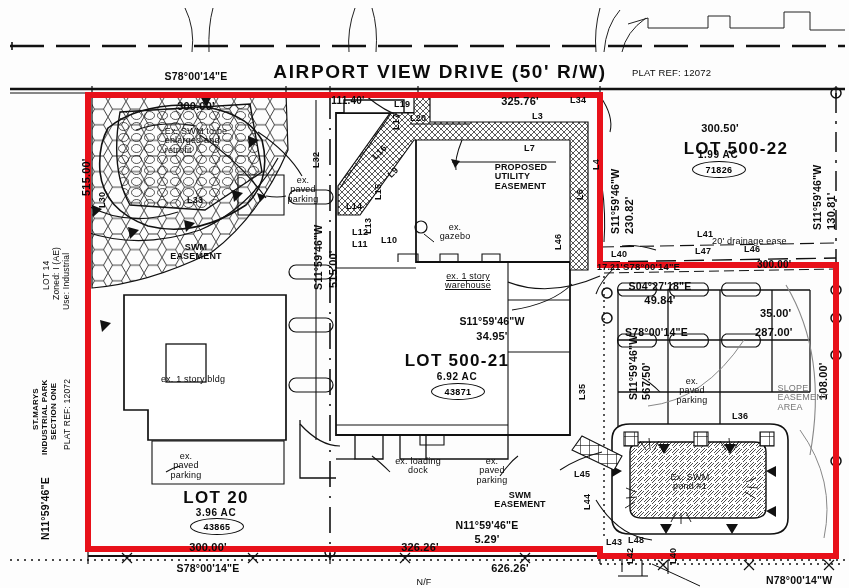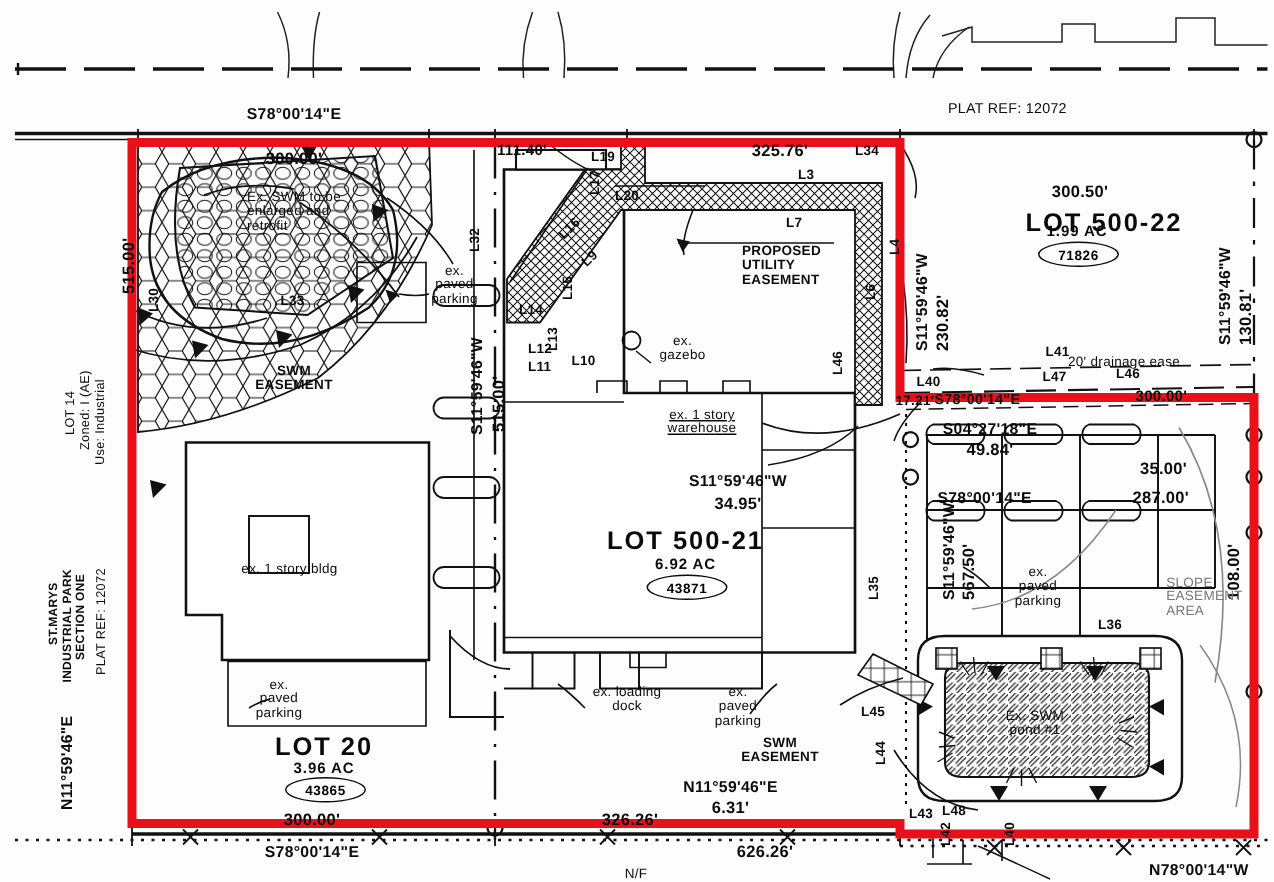--- a/index.html
+++ b/index.html
@@ -257,20 +257,21 @@
     </g>
 
     <g stroke="#111" stroke-width="1.2" fill="none">
       <path d="M92 86 v12 M286 86 v12 M330 86 v12 M418 86 v12 M600 86 v12 M836 86 v12"></path>
       <path d="M88 548 v16 M330 548 v16 M600 548 v16"></path>
     </g>
 
     <path d="M88 95 L600 95 L600 265 L836 265 L836 556 L600 556 L600 549 L88 549 Z" fill="none" stroke="#e8111a" stroke-width="6" stroke-linejoin="miter"></path>
   </svg>
 
+  <div class="lbl street ctr" style="left:440px;top:62px;">AIRPORT VIEW DRIVE (50' R/W)</div>
   <div class="lbl thin" style="left:632px;top:68px;font-size:9.5px;">PLAT REF: 12072</div>
 
   <div class="lbl bearing ctr" style="left:196px;top:71px;">S78°00'14"E</div>
   <div class="lbl dist ctr" style="left:196px;top:101px;">300.00'</div>
   <div class="lbl dist ctr" style="left:348px;top:96px;font-size:10px;text-align:center;">111.40'</div>
   <div class="lbl dist ctr" style="left:520px;top:96px;">325.76'</div>
   <div class="lbl dist ctr" style="left:720px;top:95px;margin-top:28px;">300.50'</div>
 
   <div class="lbl lotname ctr" style="left:718px;top:140px;padding-left:36px;">LOT 500-22</div>
   <div class="lbl lotac ctr" style="left:718px;top:150px;">1.99 AC</div>
@@ -315,21 +316,21 @@
   <div class="lbl bearing ctr" style="left:660px;top:281px;">S04°27'18"E</div>
   <div class="lbl dist ctr" style="left:660px;top:295px;">49.84'</div>
   <div class="lbl bearing" style="left:625px;top:327px;">S78°00'14"E</div>
   <div class="lbl dist" style="left:760px;top:308px;">35.00'</div>
   <div class="lbl dist" style="left:755px;top:327px;">287.00'</div>
   <div class="lbl dist rot90" style="left:818px;top:400px;">108.00'</div>
   <div class="lbl bearing rot90" style="left:628px;top:400px;">S11°59'46"W</div>
   <div class="lbl dist rot90" style="left:641px;top:400px;">567.50'</div>
 
   <div class="lbl bearing ctr" style="left:487px;top:520px;">N11°59'46"E</div>
-  <div class="lbl dist ctr" style="left:487px;top:534px;">6.31'</div>
+  <div class="lbl dist ctr" style="left:487px;top:534px;">5.29'</div>
 
   <div class="lbl dist ctr" style="left:208px;top:542px;">300.00'</div>
   <div class="lbl bearing ctr" style="left:208px;top:563px;">S78°00'14"E</div>
   <div class="lbl dist ctr" style="left:420px;top:542px;">326.26'</div>
   <div class="lbl dist ctr" style="left:510px;top:563px;">626.26'</div>
   <div class="lbl bearing" style="left:766px;top:575px;">N78°00'14"W</div>
   <div class="lbl thin ctr" style="left:424px;top:578px;font-size:9px;">N/F</div>
 
   <div class="lbl note ctr" style="left:196px;top:127px;white-space:pre-line;text-align:left;">Ex. SWM to be
 enlarged and
@@ -373,21 +374,21 @@
   <div class="lbl lineid tilt" style="left:388px;top:168px;">L9</div>
   <div class="lbl lineid" style="left:381px;top:236px;">L10</div>
   <div class="lbl lineid" style="left:352px;top:240px;">L11</div>
   <div class="lbl lineid" style="left:352px;top:228px;">L12</div>
   <div class="lbl lineid rot90" style="left:364px;top:234px;">L13</div>
   <div class="lbl lineid" style="left:346px;top:202px;">L14</div>
   <div class="lbl lineid rot90" style="left:374px;top:200px;">L15</div>
   <div class="lbl lineid tilt" style="left:372px;top:148px;">L16</div>
   <div class="lbl lineid rot90" style="left:392px;top:130px;">L17</div>
   <div class="lbl lineid" style="left:394px;top:100px;">L19</div>
-  <div class="lbl lineid" style="left:394px;top:126px;padding-left:16px;">L20</div>
+  <div class="lbl lineid" style="left:394px;top:114px;padding-left:16px;">L20</div>
   <div class="lbl lineid rot90" style="left:98px;top:208px;">L30</div>
   <div class="lbl lineid rot90" style="left:312px;top:168px;">L32</div>
   <div class="lbl lineid" style="left:187px;top:196px;">L33</div>
   <div class="lbl lineid" style="left:570px;top:96px;">L34</div>
   <div class="lbl lineid rot90" style="left:578px;top:400px;">L35</div>
   <div class="lbl lineid" style="left:732px;top:412px;">L36</div>
   <div class="lbl lineid" style="left:611px;top:250px;">L40</div>
   <div class="lbl lineid rot90" style="left:669px;top:564px;">L40</div>
   <div class="lbl lineid" style="left:697px;top:230px;">L41</div>
   <div class="lbl lineid rot90" style="left:626px;top:564px;">L42</div>

